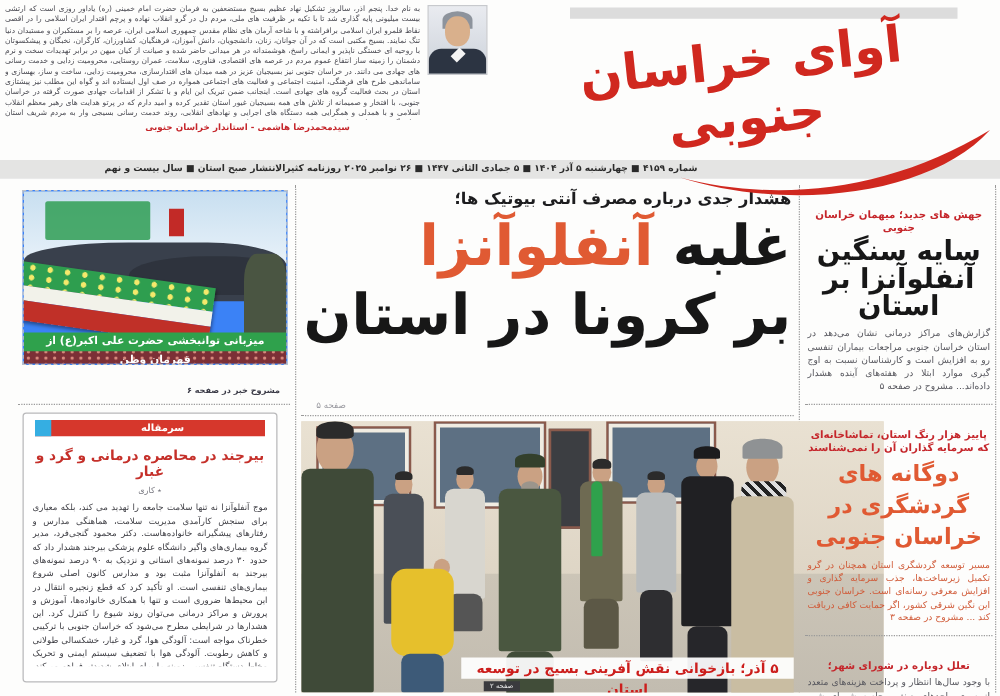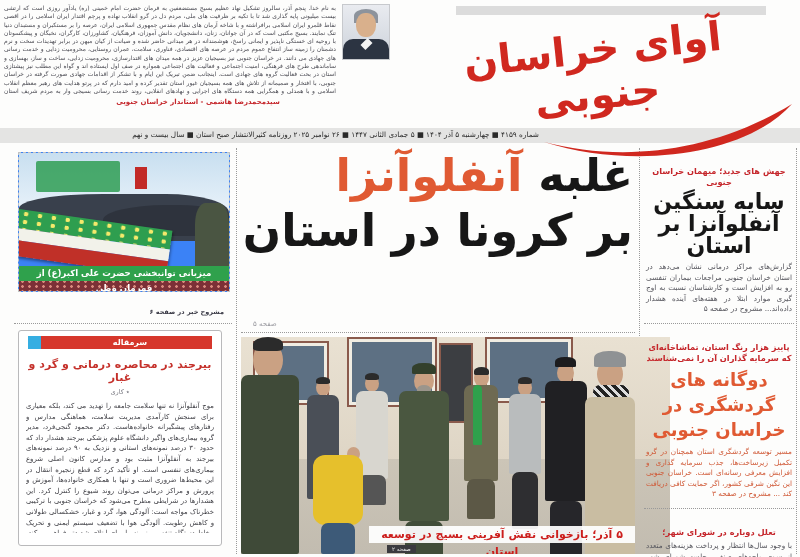--- a/index.html
+++ b/index.html
@@ -17,21 +17,21 @@
   .gov-body{font-size:6px;line-height:8.3px;text-align:justify;color:#4a4a52;height:92px;overflow:hidden;}
   .gov-sign{color:#c5262b;font-weight:bold;font-size:7px;text-align:center;margin-top:2px;}
   
   .masthead{position:absolute;left:396px;top:0;width:404px;height:127px;}
   .mast-strip{position:absolute;left:60px;top:6px;width:310px;height:9px;background:#dcdcdc;}
   .mast-title{position:absolute;right:10px;top:26px;width:390px;text-align:center;color:#d0281f;
               font-weight:bold;font-size:40px;transform:rotate(-6deg);letter-spacing:-1px;}
   .swoosh{position:absolute;left:540px;top:98px;width:258px;height:60px;z-index:3;}
   
   .datebar{position:absolute;left:0;top:128px;width:800px;height:15px;background:#e4e4e3;z-index:2;}
-  .datebar-text{position:absolute;right:261px;top:2px;font-size:7.3px;color:#2a2a2a;font-weight:normal;white-space:nowrap;}
+  .datebar-text{position:absolute;right:242px;top:2px;font-size:7.3px;color:#2a2a2a;font-weight:bold;white-space:nowrap;}
   
   .vdiv{position:absolute;top:148px;height:406px;width:0;border-left:1.6px dotted #9a9a9a;}
   .hdot{border-top:1.6px dotted #9a9a9a;height:0;}
   
   .leftcol{position:absolute;left:4px;top:148px;width:230px;height:406px;}
   .funeral{position:relative;margin:4px 4px 16px 14px;height:138px;border:1px dashed #c2c2c2;overflow:hidden;background:#3b82f6;}
   .sky{position:absolute;left:0;top:0;width:100%;height:50%;background:linear-gradient(#c8dff0,#eef5fb);}
   .banner-green{position:absolute;left:8%;top:6%;width:40%;height:22%;background:#2f9e53;opacity:.85;border-radius:2px;}
   .flag-red{position:absolute;left:55%;top:10%;width:6%;height:16%;background:#c22a27;}
   .crowd{position:absolute;left:0;top:30%;width:100%;height:34%;background:#39404c;
@@ -59,21 +59,21 @@
   .ed-body{font-size:6.9px;line-height:10.6px;text-align:justify;color:#3c3c42;height:132px;overflow:hidden;}
   
   .midcol{position:absolute;left:241px;top:148px;width:394px;height:406px;}
   .lead-kicker{color:#1d1d1f;font-weight:bold;font-size:13px;text-align:right;margin:4px 2px 2px 0;}
   .lead-h{font-weight:bold;font-size:45px;line-height:55px;text-align:right;color:#171717;
           letter-spacing:-1px;margin-right:2px;}
   .lead-h .orange{color:#e05a33;}
   .lead-ref{position:absolute;left:12px;top:172px;font-size:7px;color:#9a9aa0;}
   .midcol .hdot{position:absolute;left:0;top:184px;width:100%;}
   
-  .mainphoto{position:absolute;left:0;top:189px;width:429px;height:217px;overflow:hidden;background:#e6ddcd;}
+  .mainphoto{position:absolute;left:0;top:189px;width:466px;height:217px;overflow:hidden;background:#e6ddcd;}
   .wall{position:absolute;left:0;top:0;width:100%;height:58%;background:linear-gradient(#e9e1d2,#ded5c5);}
   .floor{position:absolute;left:0;top:56%;width:100%;height:44%;background:linear-gradient(#ccc5b7,#c2bcb0);}
   .win{position:absolute;background:#5d7083;border:3px solid #f0ece2;box-shadow:0 0 0 2px #8a5a4c;}
   .door{position:absolute;background:#3c3e42;border:2px solid #8a5a4c;}
   .fig{position:absolute;}
   .fig .h{position:absolute;border-radius:50%;background:#caa183;}
   .fig .hair{position:absolute;border-radius:50% 50% 20% 20%;background:#2b2b2b;}
   .fig .cap{position:absolute;border-radius:45% 45% 8% 8%;}
   .fig .b{position:absolute;border-radius:7px 7px 2px 2px;}
   
@@ -147,20 +147,21 @@
         <div class="sq"></div>
         <div class="lbl">سرمقاله</div>
       </div>
       <div class="ed-title">بیرجند در محاصره درمانی و گرد و غبار</div>
       <div class="ed-byline">٭ کاری</div>
       <div class="ed-body">موج آنفلوآنزا نه تنها سلامت جامعه را تهدید می کند، بلکه معیاری برای سنجش کارآمدی مدیریت سلامت، هماهنگی مدارس و رفتارهای پیشگیرانه خانواده‌هاست. دکتر محمود گنجی‌فرد، مدیر گروه بیماری‌های واگیر دانشگاه علوم پزشکی بیرجند هشدار داد که حدود ۳۰ درصد نمونه‌های استانی و نزدیک به ۹۰ درصد نمونه‌های بیرجند به آنفلوآنزا مثبت بود و مدارس کانون اصلی شروع بیماری‌های تنفسی است. او تأکید کرد که قطع زنجیره انتقال در این محیط‌ها ضروری است و تنها با همکاری خانواده‌ها، آموزش و پرورش و مراکز درمانی می‌توان روند شیوع را کنترل کرد. این هشدارها در شرایطی مطرح می‌شود که خراسان جنوبی با ترکیبی خطرناک مواجه است: آلودگی هوا، گرد و غبار، خشکسالی طولانی و کاهش رطوبت. آلودگی هوا با تضعیف سیستم ایمنی و تحریک مخاط دستگاه تنفسی، زمینه را برای ابتلای شدیدتر فراهم می‌کند. کاهش بارندگی و خشکسالی نیز باعث خشک شدن مخاط و افزایش ماندگاری ویروس‌ها در هوا شده ... ادامه در صفحه ۲</div>
     </div>
   </div>
 
   <div class="midcol">
+    <div class="lead-kicker">هشدار جدی درباره مصرف آنتی بیوتیک ها؛</div>
     <div class="lead-h">
       <span>غلبه</span>
       <span class="orange">آنفلوآنزا</span><br>
       <span>بر کرونا در استان</span>
     </div>
     <div class="lead-ref">صفحه ۵</div>
     <div class="hdot"></div>
 
     <div class="mainphoto">
       <div class="wall"></div>

